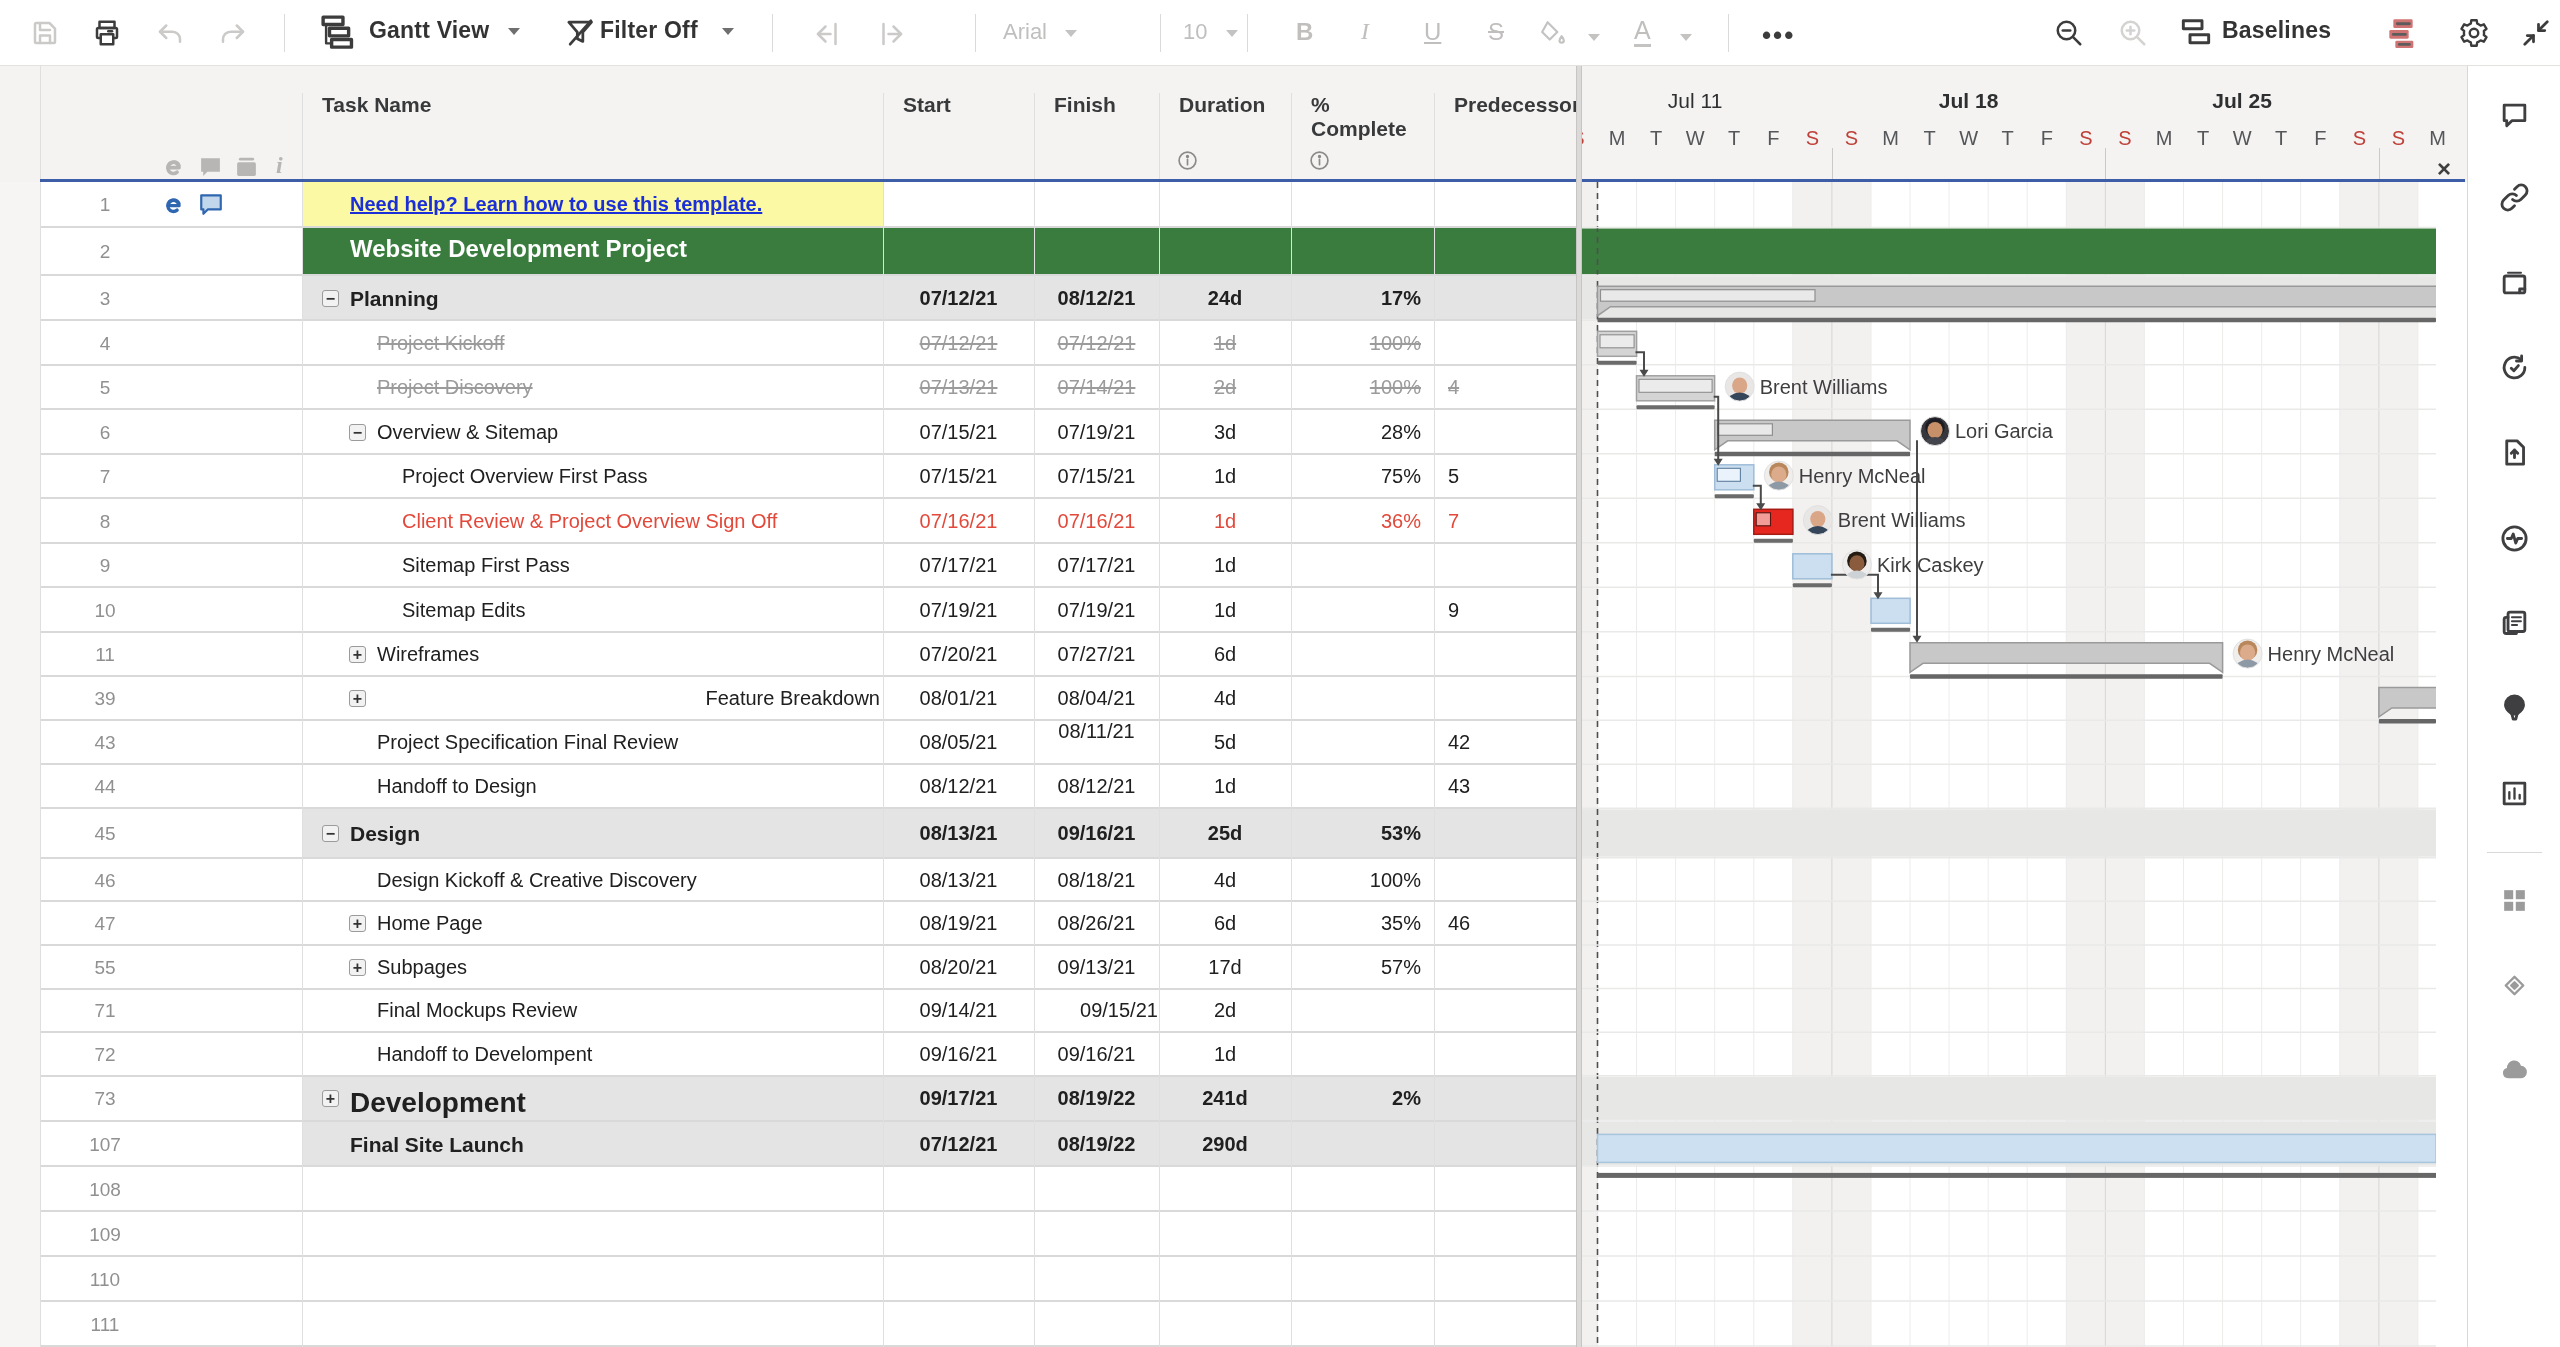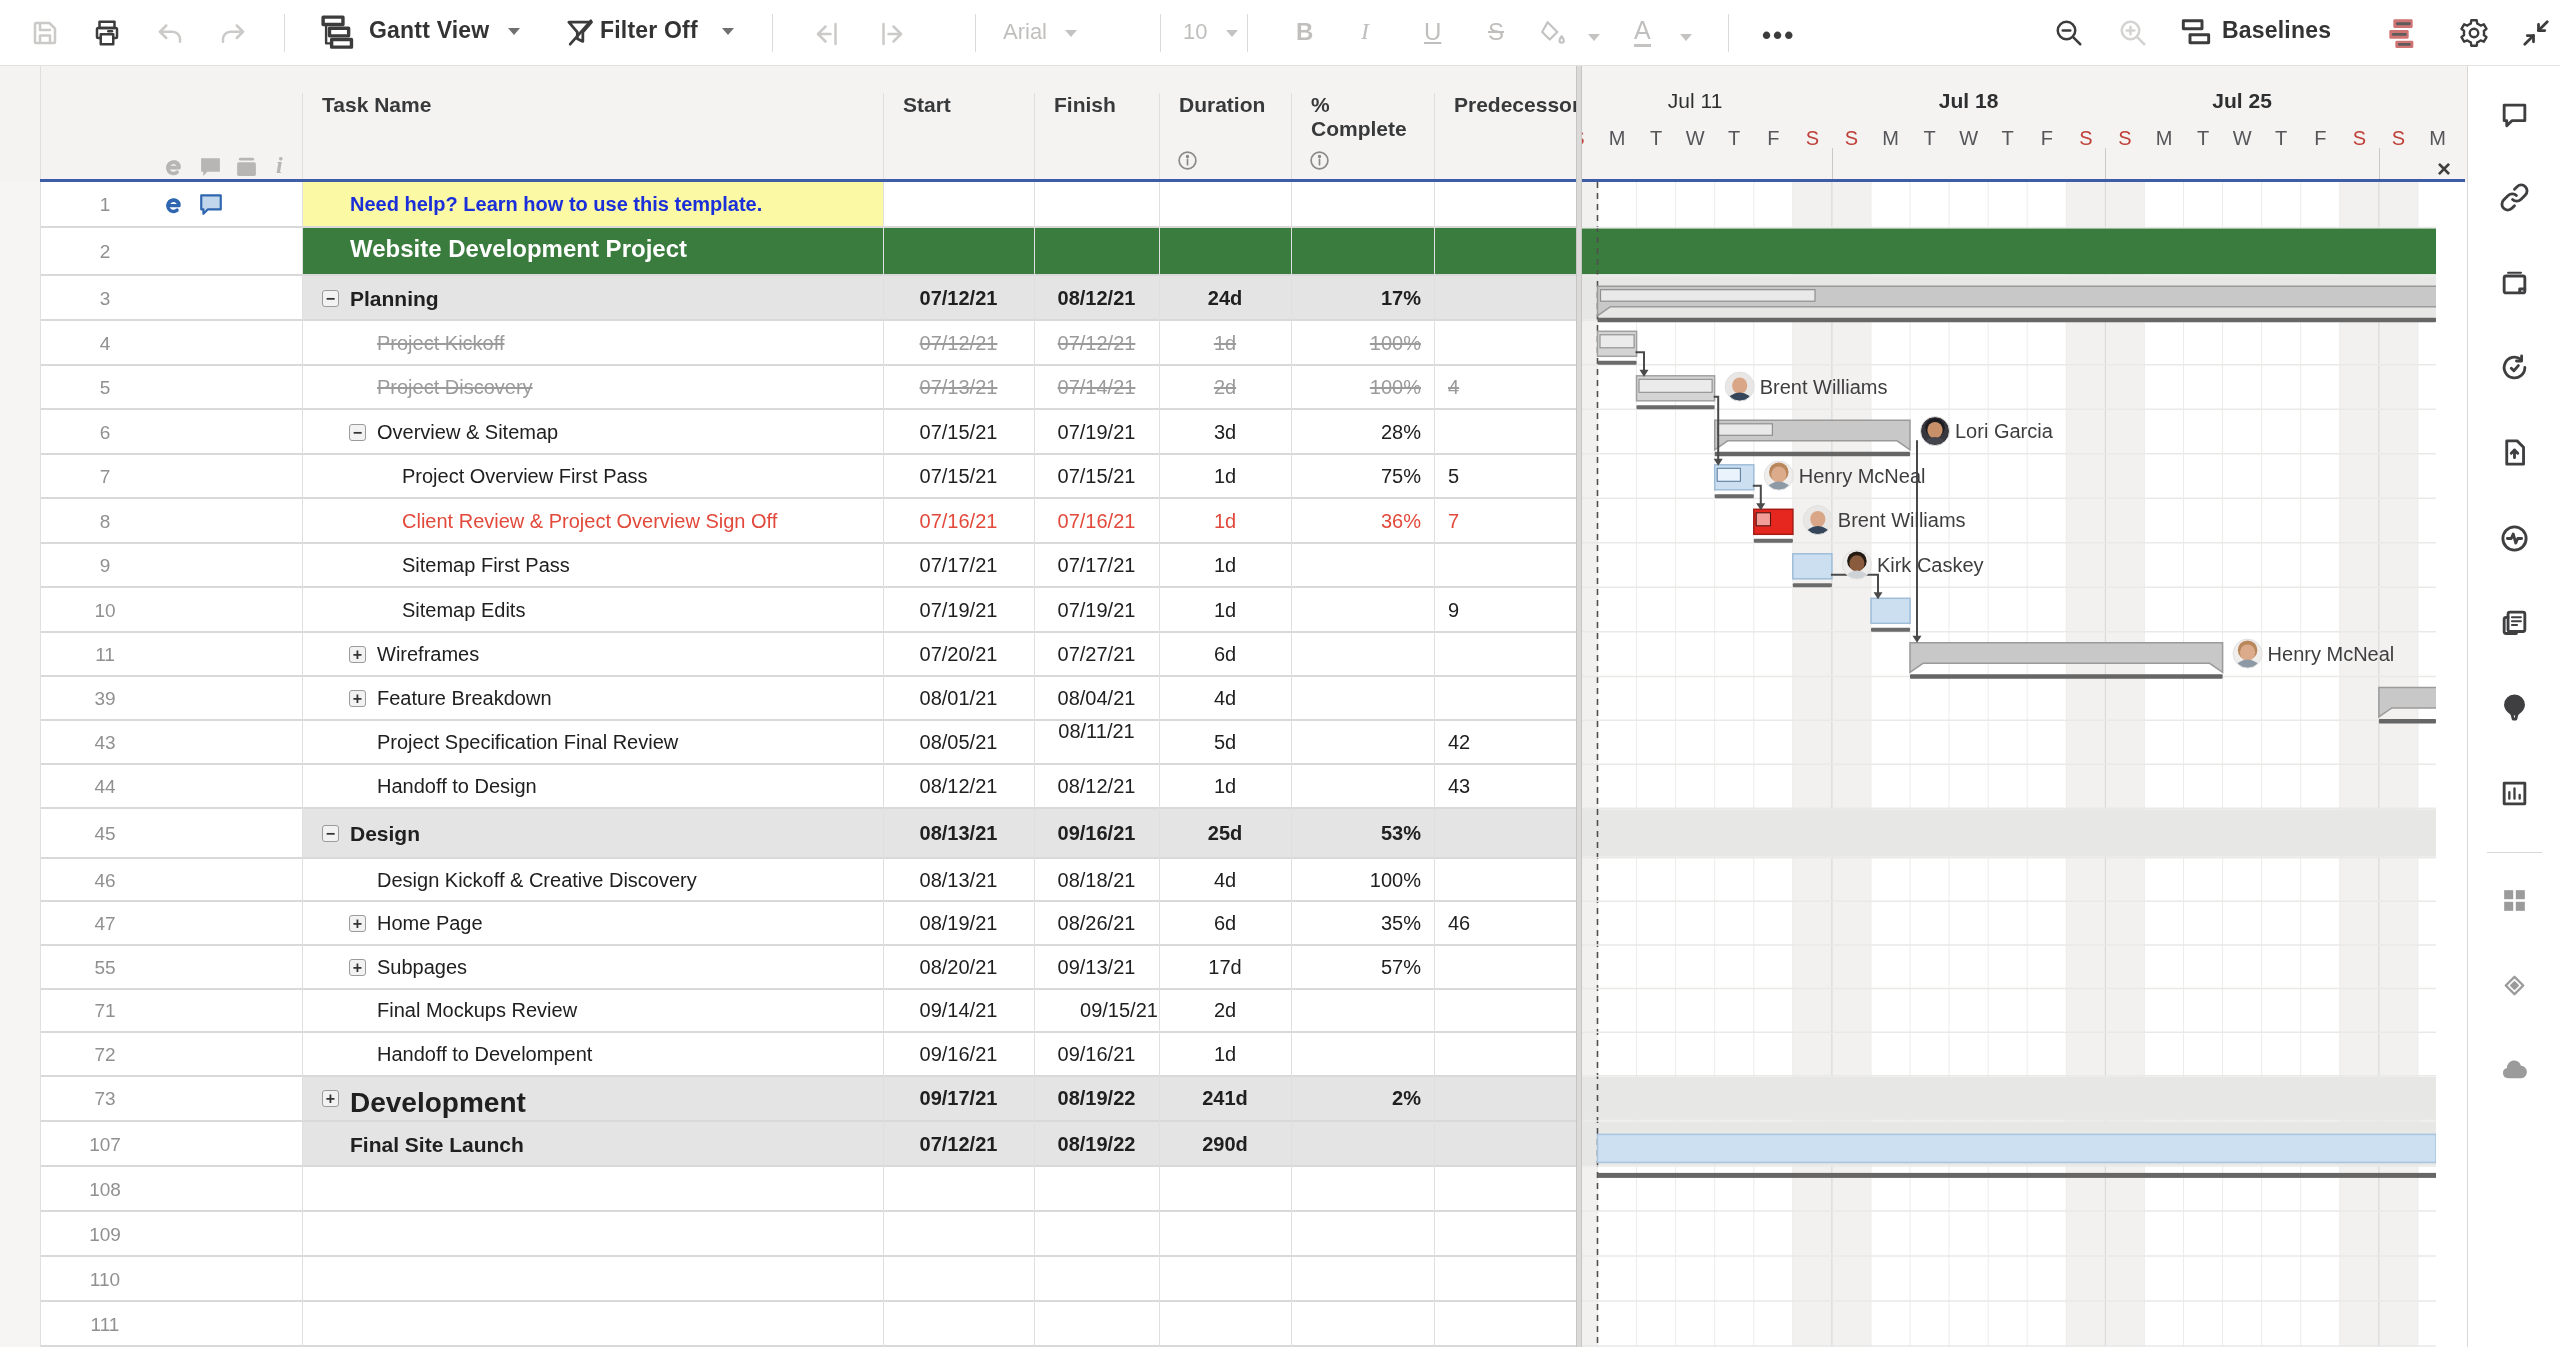--- a/index.html
+++ b/index.html
@@ -149,21 +149,21 @@
 <div class="num" style="left:40px;top:1223.6px">109</div>
 <div class="num" style="left:40px;top:1268.6px">110</div>
 <div class="num" style="left:40px;top:1313.6px">111</div>
 <svg class="abs" style="left:160px;top:191.3px" width="27" height="27" viewBox="0 0 24 24" fill="none" stroke="#2f66b0" stroke-width="3.0" stroke-linecap="round" stroke-linejoin="round">
     <path d="M7.3 13h9.6a5 5 0 1 0-1.7 4"></path>
     <path d="M7.3 13a5 5 0 0 1 9.6-1.8"></path>
   </svg>
 <svg class="abs" style="left:198px;top:191.3px" width="26" height="26" viewBox="0 0 24 24" fill="none" stroke="#2f66b0" stroke-width="2.0" stroke-linecap="round" stroke-linejoin="round">
     <path d="M3 4h18v13H9l-4 4v-4H3z" fill="#c3d7ec" stroke="#2f66b0"></path>
   </svg>
-<div class="cell" style="left:350px;top:193.4px;width:520px;color:#1b2fd8;font-weight:bold;">Need help? Learn how to use this template.</div>
+<div class="cell" style="left:350px;top:193.4px;width:520px;color:#1b2fd8;font-weight:bold;text-decoration:underline">Need help? Learn how to use this template.</div>
 <div class="cell" style="left:350px;top:235.4px;width:1200px;color:#fff;font-weight:bold;font-size:24px">Website Development Project</div>
 <div class="abs" style="left:322px;top:289.8px;width:17px;height:17px;border:1px solid #9b9b9b;border-radius:3px;background:#f2f2f2;color:#333;font-size:16px;font-weight:bold;line-height:15px;text-align:center">−</div>
 <div class="cell" style="left:350px;top:286.8px;width:530px;font-weight:bold;font-size:21px">Planning</div>
 <div class="cell" style="left:883px;top:286.8px;width:151px;text-align:center;font-weight:bold">07/12/21</div>
 <div class="cell" style="left:1034px;top:286.8px;width:125px;text-align:center;font-weight:bold">08/12/21</div>
 <div class="cell" style="left:1159px;top:286.8px;width:132px;text-align:center;font-weight:bold">24d</div>
 <div class="cell" style="left:1291px;top:286.8px;width:130px;text-align:right;font-weight:bold">17%</div>
 <div class="cell" style="left:1448px;top:286.8px;width:120px;"></div>
 <div class="cell" style="left:377px;top:331.6px;width:503px;color:#9b9b9b;text-decoration:line-through">Project Kickoff</div>
 <div class="cell" style="left:883px;top:331.6px;width:151px;text-align:center;color:#9b9b9b;text-decoration:line-through">07/12/21</div>
@@ -209,21 +209,21 @@
 <div class="cell" style="left:1291px;top:598.5px;width:130px;text-align:right;"></div>
 <div class="cell" style="left:1448px;top:598.5px;width:120px;">9</div>
 <div class="abs" style="left:349px;top:646.1px;width:17px;height:17px;border:1px solid #9b9b9b;border-radius:3px;background:#f2f2f2;color:#333;font-size:16px;font-weight:bold;line-height:15px;text-align:center">+</div>
 <div class="cell" style="left:377px;top:643.1px;width:503px;">Wireframes</div>
 <div class="cell" style="left:883px;top:643.1px;width:151px;text-align:center;">07/20/21</div>
 <div class="cell" style="left:1034px;top:643.1px;width:125px;text-align:center;">07/27/21</div>
 <div class="cell" style="left:1159px;top:643.1px;width:132px;text-align:center;">6d</div>
 <div class="cell" style="left:1291px;top:643.1px;width:130px;text-align:right;"></div>
 <div class="cell" style="left:1448px;top:643.1px;width:120px;"></div>
 <div class="abs" style="left:349px;top:690.4px;width:17px;height:17px;border:1px solid #9b9b9b;border-radius:3px;background:#f2f2f2;color:#333;font-size:16px;font-weight:bold;line-height:15px;text-align:center">+</div>
-<div class="cell" style="left:377px;top:687.4px;width:503px;">Feature Breakdown</div>
+<div class="cell" style="left:377px;top:687.4px;width:503px;text-align:right;">Feature Breakdown</div>
 <div class="cell" style="left:883px;top:687.4px;width:151px;text-align:center;">08/01/21</div>
 <div class="cell" style="left:1034px;top:687.4px;width:125px;text-align:center;">08/04/21</div>
 <div class="cell" style="left:1159px;top:687.4px;width:132px;text-align:center;">4d</div>
 <div class="cell" style="left:1291px;top:687.4px;width:130px;text-align:right;"></div>
 <div class="cell" style="left:1448px;top:687.4px;width:120px;"></div>
 <div class="cell" style="left:377px;top:731.3px;width:503px;">Project Specification Final Review</div>
 <div class="cell" style="left:883px;top:731.3px;width:151px;text-align:center;">08/05/21</div>
 <div class="cell" style="left:1034px;top:720px;width:125px;text-align:center;">08/11/21</div>
 <div class="cell" style="left:1159px;top:731.3px;width:132px;text-align:center;">5d</div>
 <div class="cell" style="left:1291px;top:731.3px;width:130px;text-align:right;"></div>

